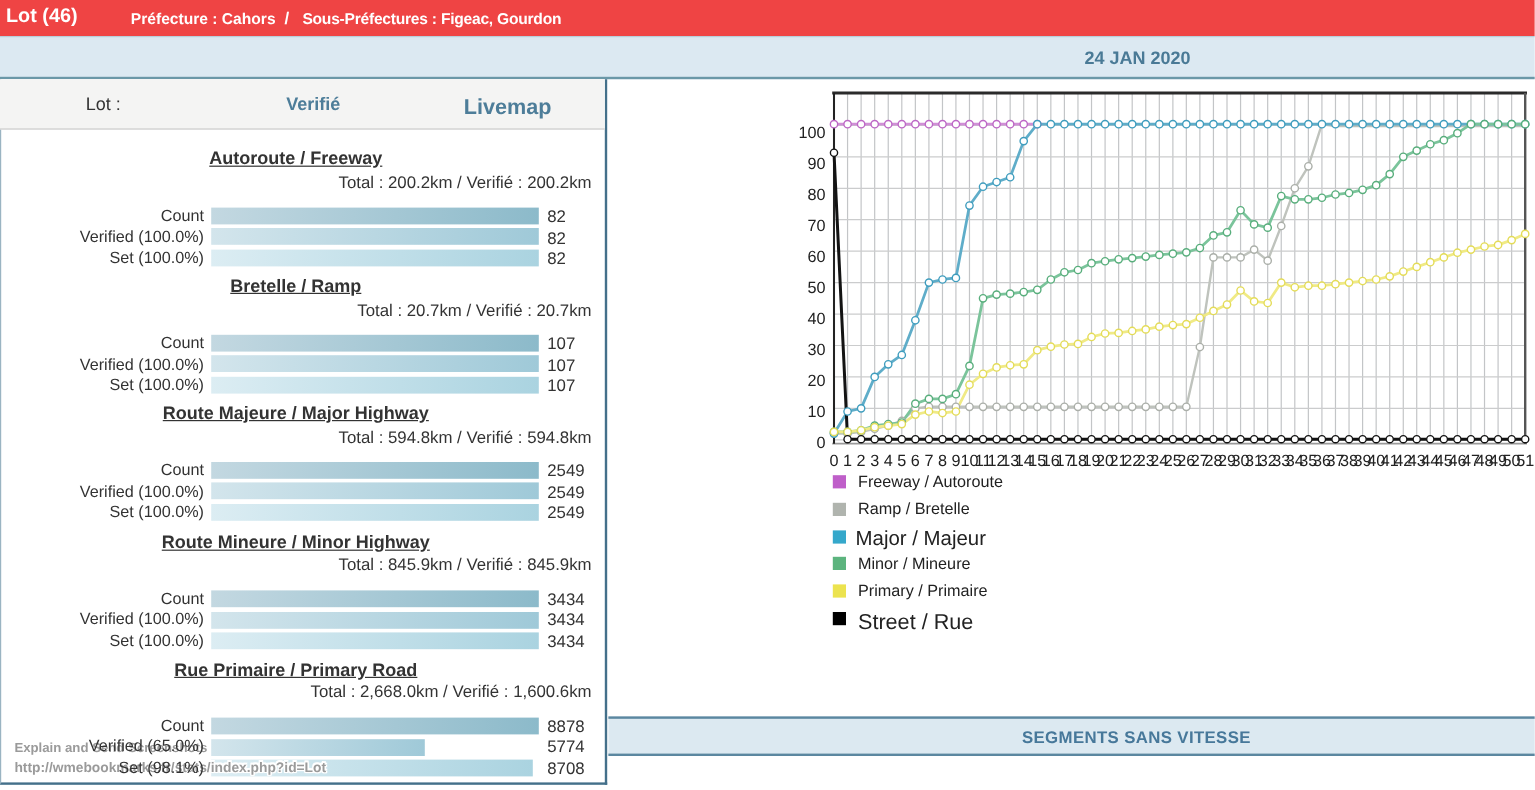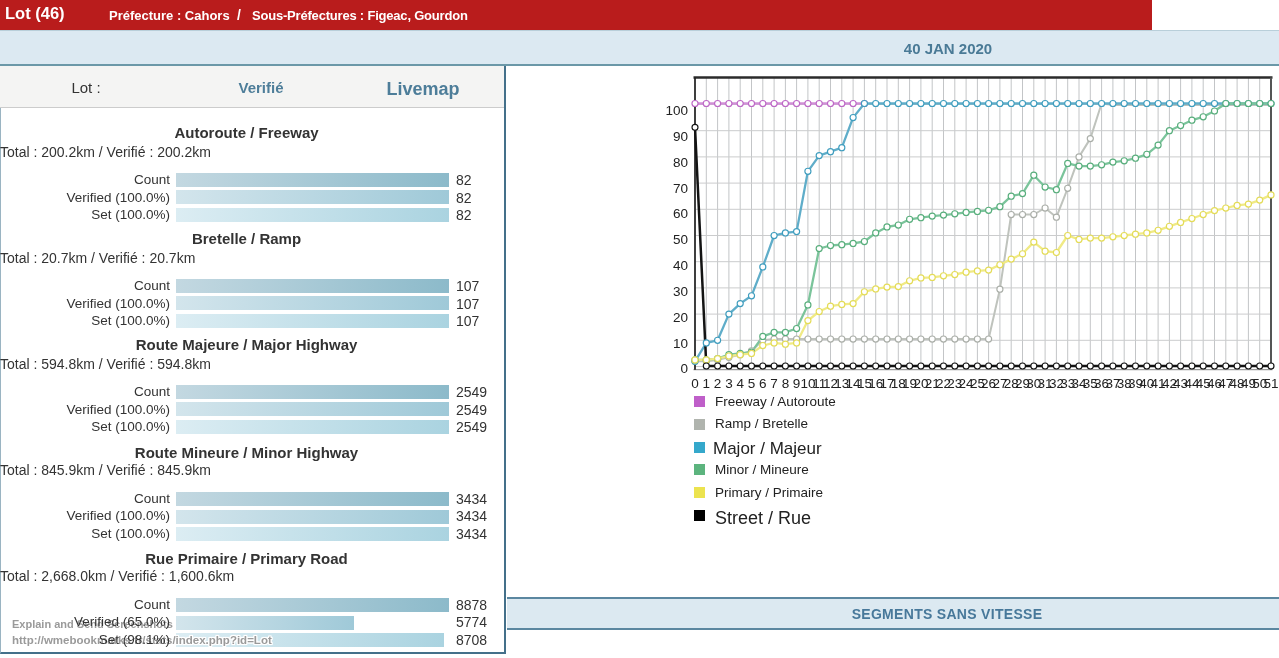--- a/index.html
+++ b/index.html
@@ -1,38 +1,38 @@
 <!DOCTYPE html>
 <html><head><meta charset="utf-8">
 <style>
 * { margin:0; padding:0; box-sizing:border-box; }
 html,body { width:1279px; height:658px; background:#fff; font-family:"Liberation Sans", sans-serif; overflow:hidden; position:relative; }
 .abs { position:absolute; }
-.topbar { position:absolute; left:0; top:0; width:1152px; height:30px; background:#b91c1c; }
+.topbar { position:absolute; left:0; top:0; width:1279px; height:30px; background:#ef4444; }
 .bluebar { position:absolute; left:0; top:30px; width:1279px; height:36px; background:#dce9f2; border-top:1px solid #b9cfda; border-bottom:2px solid #6b98a8; }
 .lpanel { position:absolute; left:0; top:66px; width:506px; height:588px; background:#fff; border-left:1px solid #9ab4c2; border-right:2px solid #44708a; border-bottom:2px solid #44708a; }
 .lhead { position:absolute; left:0; top:66px; width:504px; height:42px; background:#f4f4f3; border-bottom:1px solid #cccccc; }
-.sec-title { position:absolute; left:0; width:493px; text-align:center; font-weight:bold; font-size:15px; color:#333; }
-.sec-sub { position:absolute; left:0; width:493px; text-align:left; font-size:14px; color:#333; }
+.sec-title { position:absolute; left:0; width:493px; text-align:center; font-weight:bold; font-size:15px; color:#333;text-decoration:underline; }
+.sec-sub { position:absolute; left:0; width:493px; text-align:right; font-size:14px; color:#333;padding-left:24px; }
 .bar-label { position:absolute; left:0; width:170px; text-align:right; font-size:13.5px; color:#333; white-space:nowrap; z-index:6; }
 .bar { position:absolute; left:176px; height:14px; }
 .bar-val { position:absolute; left:456px; font-size:14px; color:#333; }
 .segbar { position:absolute; left:507px; top:597px; width:772px; height:33px; background:#dce9f1; border-top:2px solid #5b87a0; border-bottom:2px solid #5b87a0; }
 .segtxt { position:absolute; left:747px; top:606px; width:400px; text-align:center; font-weight:bold; font-size:14px; color:#47789a; letter-spacing:0.3px; }
 .gray-overlay { position:absolute; color:#9a9a9a; font-size:11px; font-weight:bold; white-space:nowrap; z-index:5; text-shadow:-1px -1px 0 #fff, 1px -1px 0 #fff, -1px 1px 0 #fff, 1px 1px 0 #fff, 0 1px 0 #fff, 0 -1px 0 #fff, 1px 0 0 #fff, -1px 0 0 #fff, 0 0 2px #fff, 0 0 3px #fff; }
 </style></head>
 <body>
 <div class="topbar">
   <div class="abs" style="left:5px;top:4px;font-size:16.5px;font-weight:bold;color:#fff;">Lot (46)</div>
   <div class="abs" style="left:109px;top:8px;font-size:13px;font-weight:bold;color:#fff;">Préfecture : Cahors</div>
   <div class="abs" style="left:237px;top:7px;font-size:14px;font-weight:bold;color:#fff;">/</div>
   <div class="abs" style="left:252px;top:8px;font-size:13px;font-weight:bold;color:#fff;letter-spacing:-0.2px;">Sous-Préfectures : Figeac, Gourdon</div>
 </div>
 <div class="bluebar"></div>
-<div class="abs" style="left:848px;top:40px;width:200px;text-align:center;font-size:15px;font-weight:bold;color:#4a7a96;">40 JAN 2020</div>
+<div class="abs" style="left:848px;top:40px;width:200px;text-align:center;font-size:15px;font-weight:bold;color:#4a7a96;">24 JAN 2020</div>
 <div class="lpanel"></div>
 <div class="lhead"></div>
 <div class="abs" style="left:36px;top:79px;width:100px;text-align:center;font-weight:normal;font-size:15px;color:#333;">Lot :</div>
 <div class="abs" style="left:211px;top:79px;width:100px;text-align:center;font-weight:bold;font-size:15px;color:#4d7d99;">Verifié</div>
 <div class="abs" style="left:373px;top:79px;width:100px;text-align:center;font-weight:bold;font-size:18px;color:#4d7d99;">Livemap</div>
 <div class="sec-title" style="top:124px">Autoroute / Freeway</div>
 <div class="sec-sub" style="top:144px">Total : 200.2km / Verifié : 200.2km</div>
 <div class="bar-label" style="top:172px">Count</div>
 <div class="bar" style="top:173px;width:273px;background:linear-gradient(to right,#c3d8e1,#8cbaca)"></div>
 <div class="bar-val" style="top:172px">82</div>

